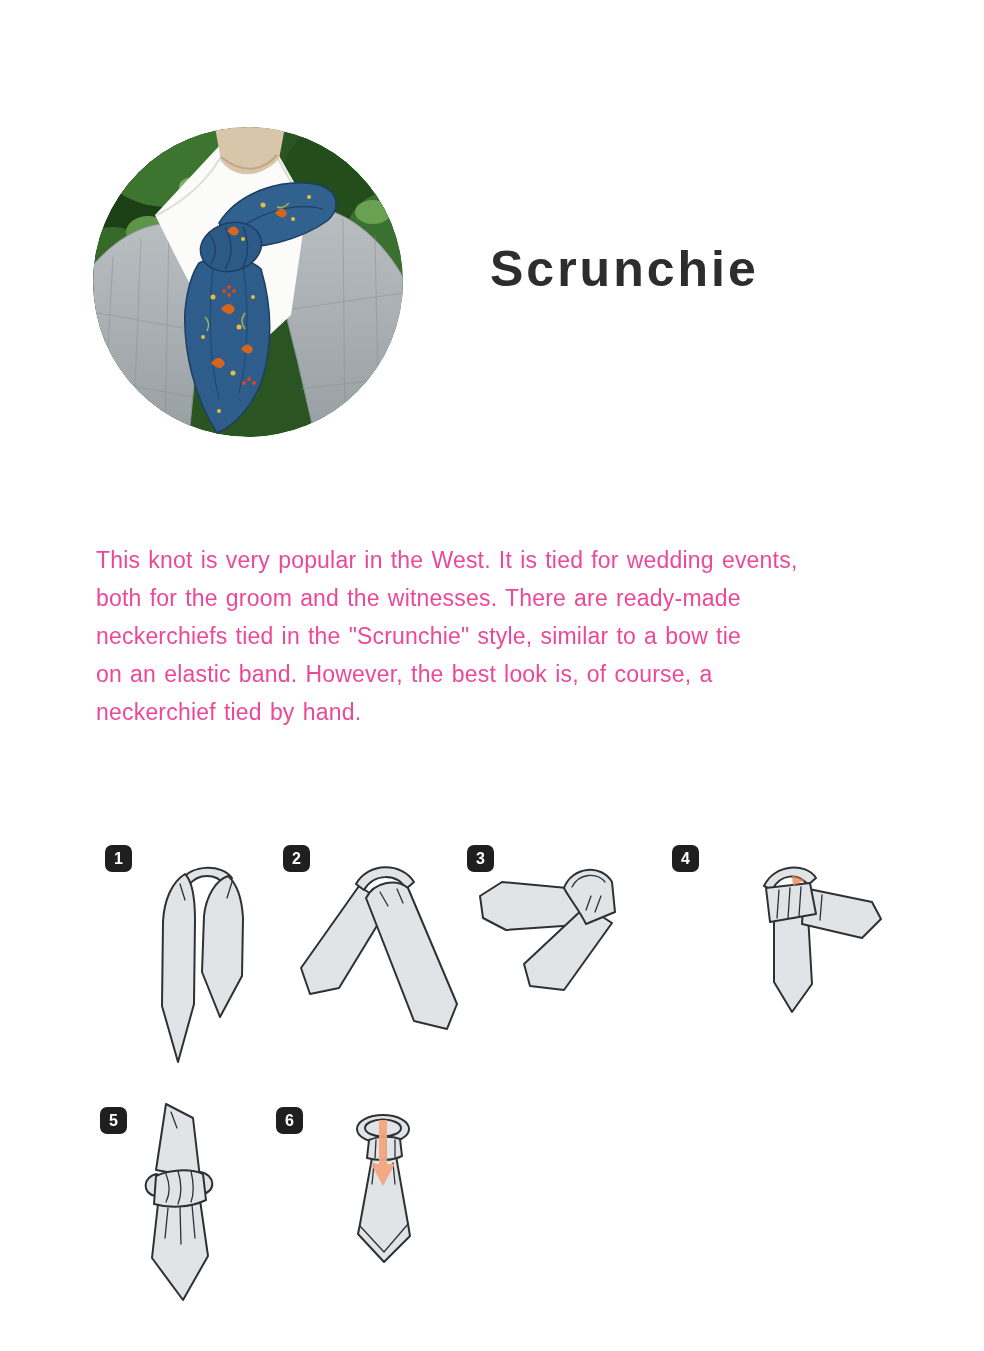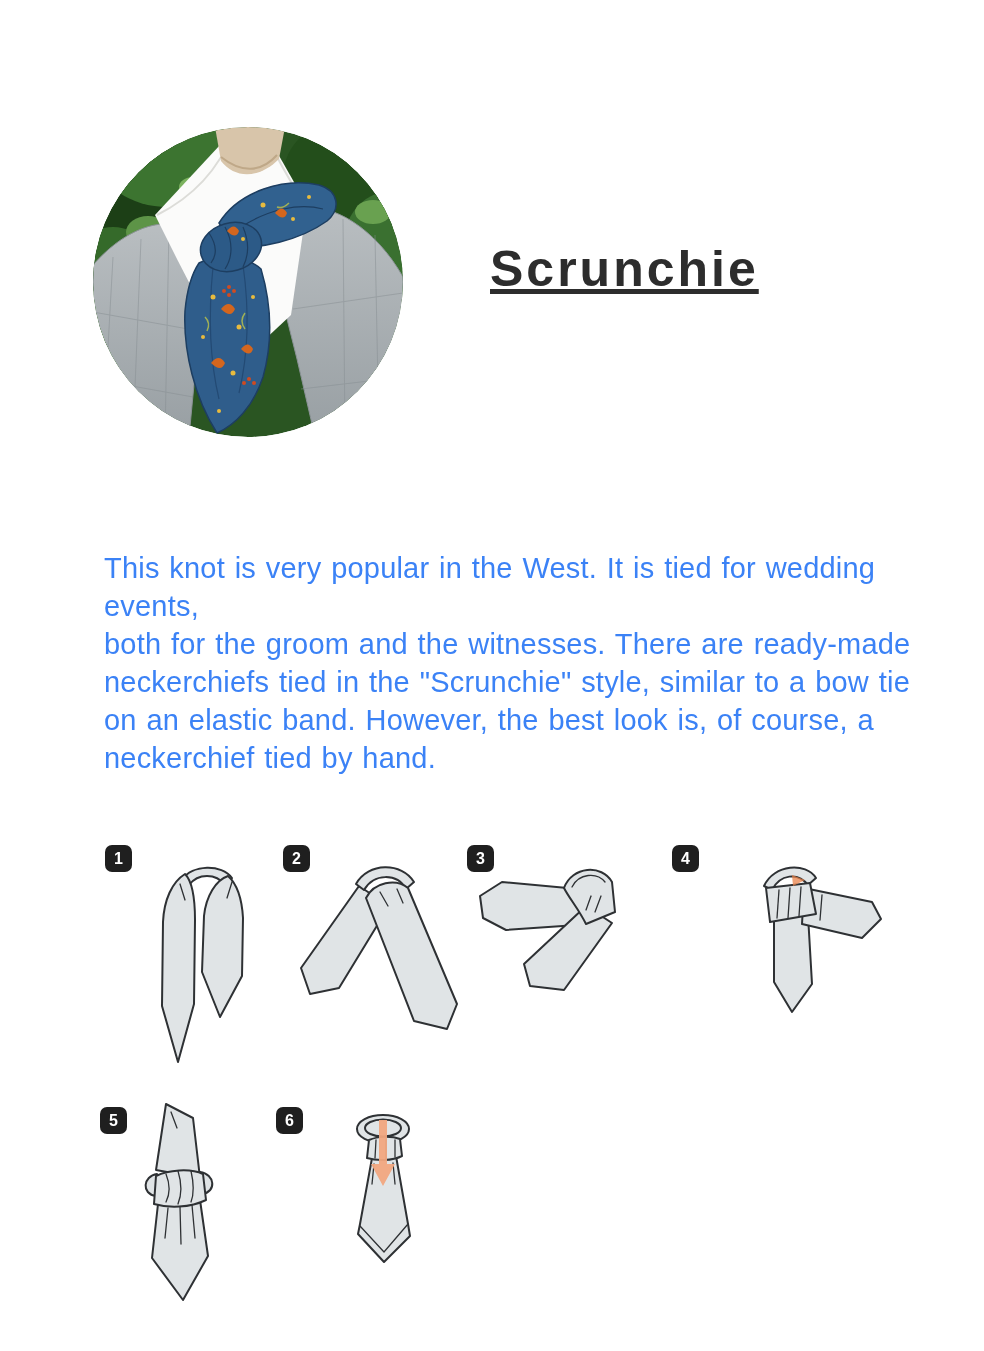--- a/index.html
+++ b/index.html
@@ -25,33 +25,32 @@
   .title {
     position: absolute;
     left: 490px;
     top: 240px;
     margin: 0;
     font-size: 50px;
     font-weight: 700;
     letter-spacing: 3px;
     color: #2d2d2d;
     white-space: nowrap;
-    text-decoration: underline;
   }
   .description {
     position: absolute;
     left: 88px;
     top: 533px;
     width: 850px;
-    margin: 16px;
-    font-size: 29px;
+    margin: 8px;
+    font-size: 23px;
     line-height: 38px;
     letter-spacing: 0.2px;
     word-spacing: 1.5px;
-    color: #3b82f6;
+    color: #ec4899;
     white-space: pre-line;
   }
   .step-badge {
     position: absolute;
     width: 27px;
     height: 27px;
     background: #1f1f1f;
     border-radius: 7px;
     color: #ffffff;
     font-size: 16px;

